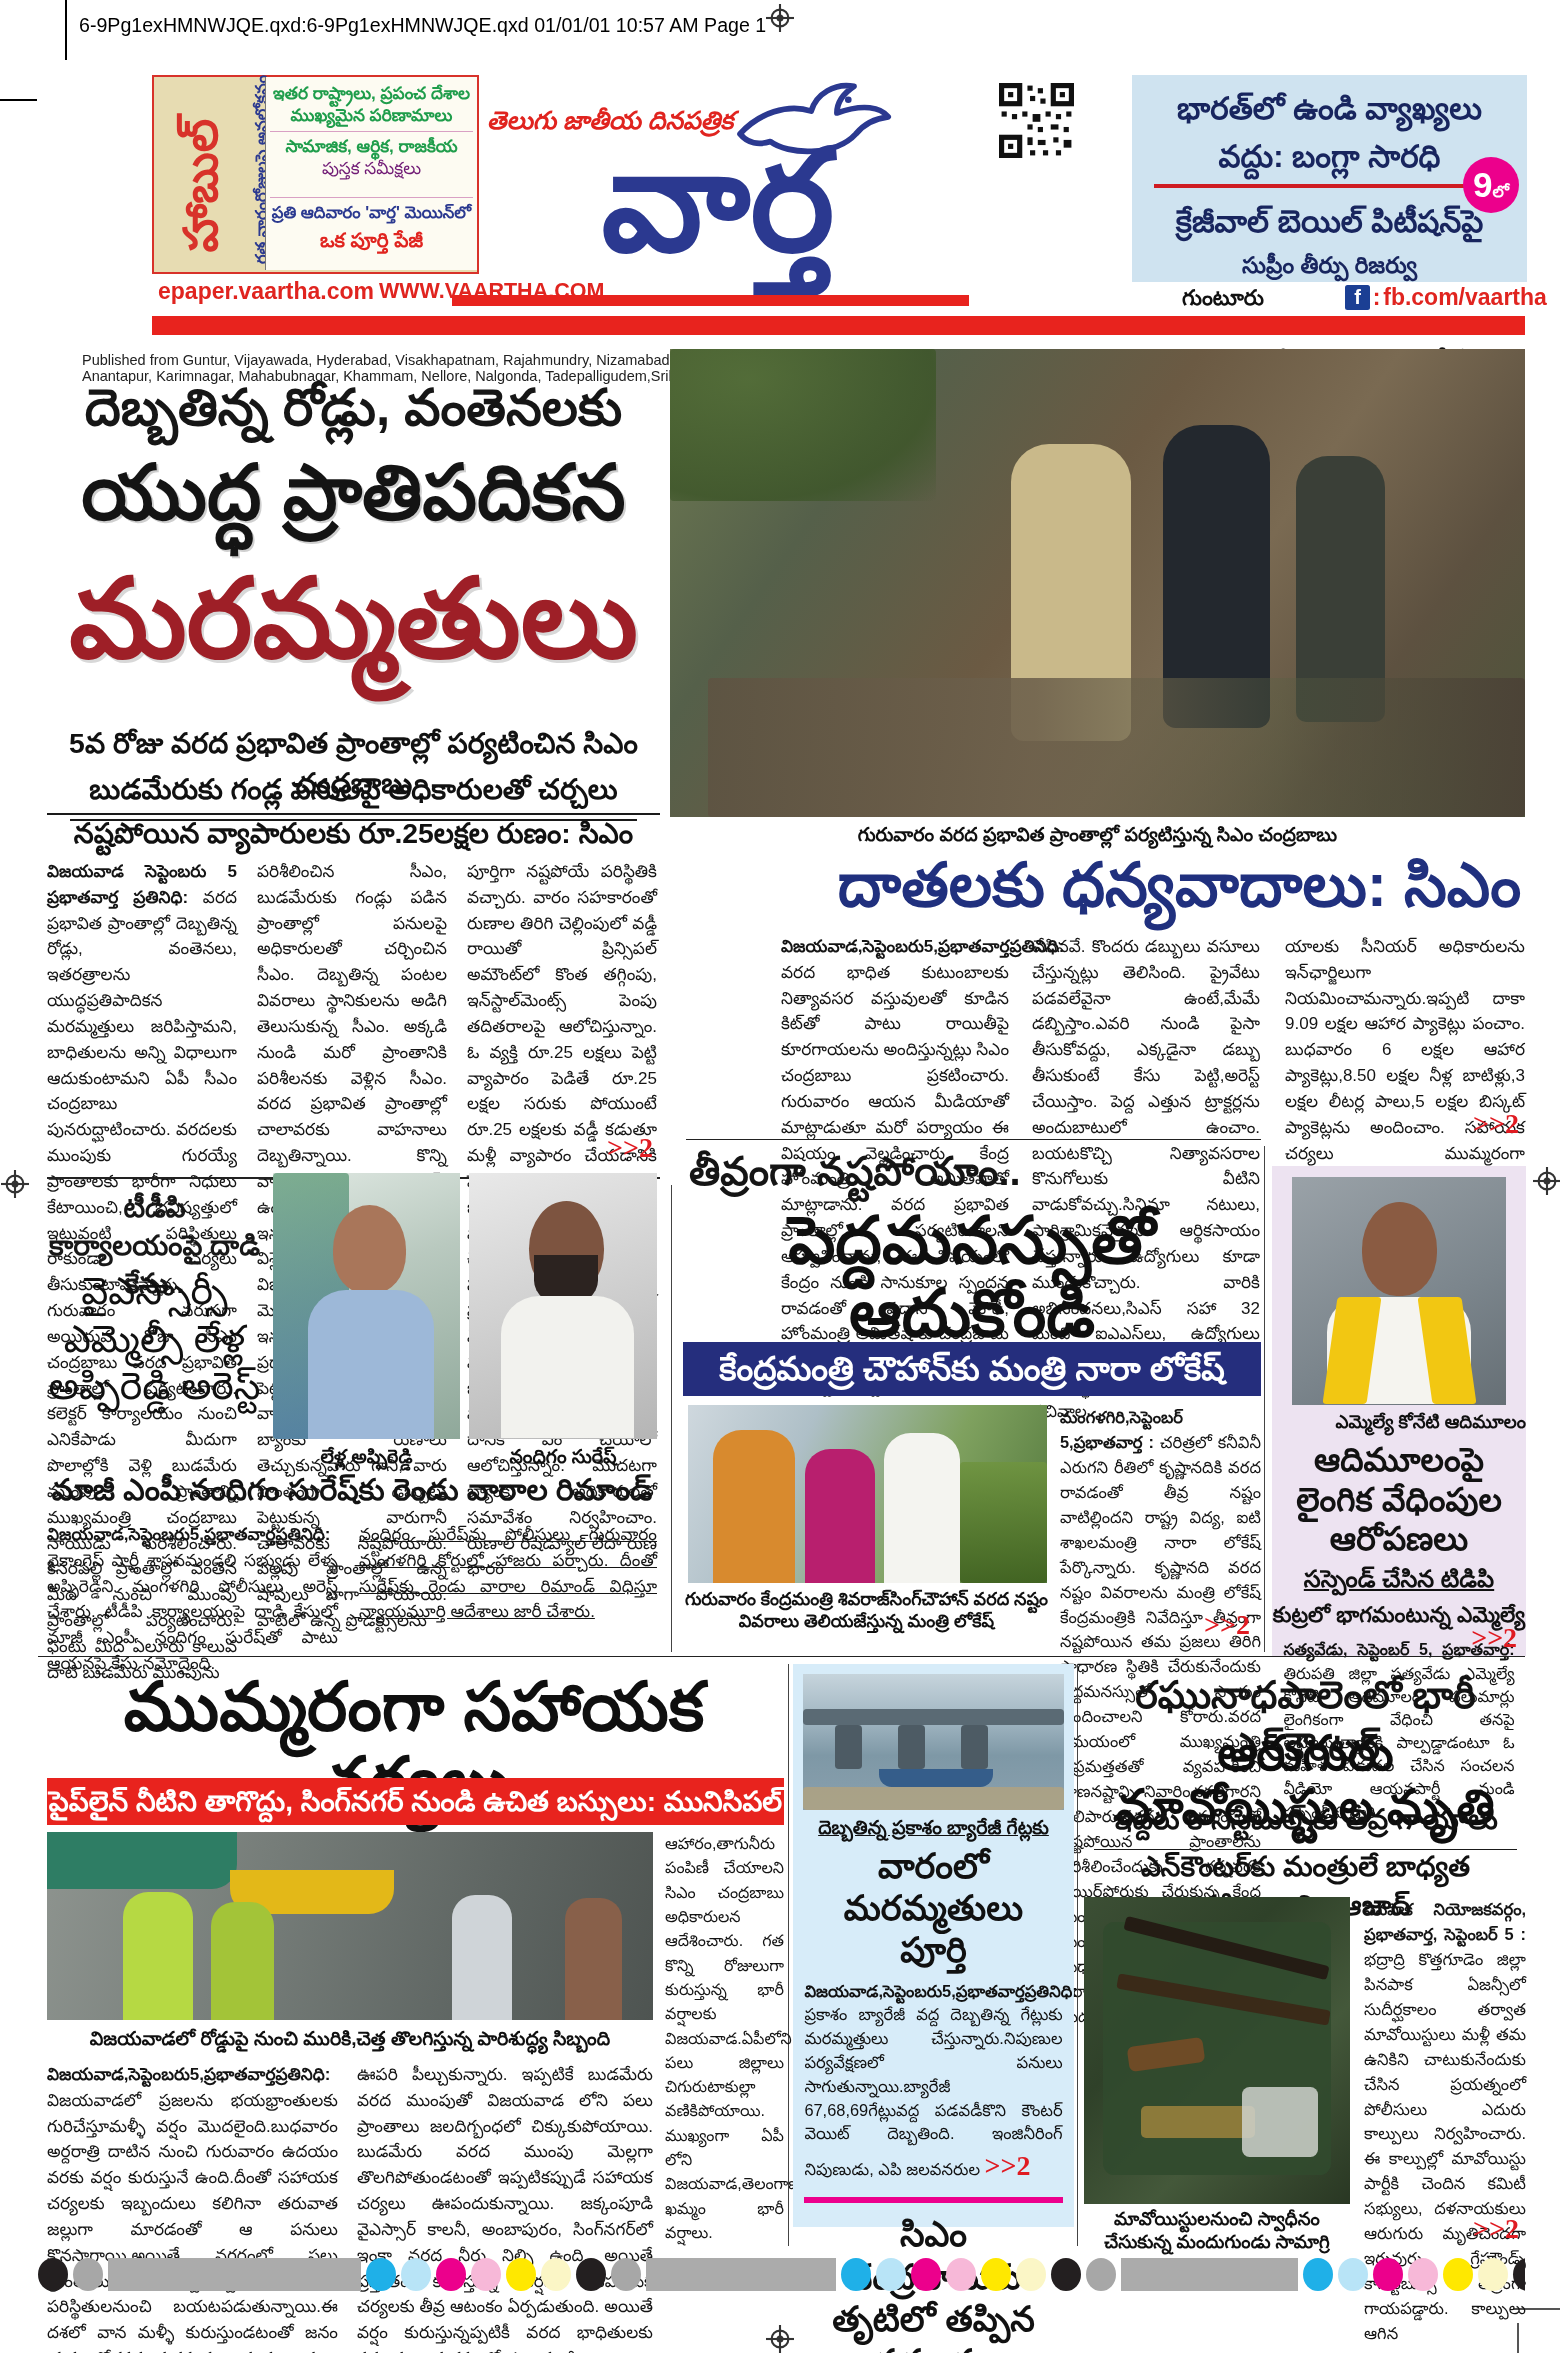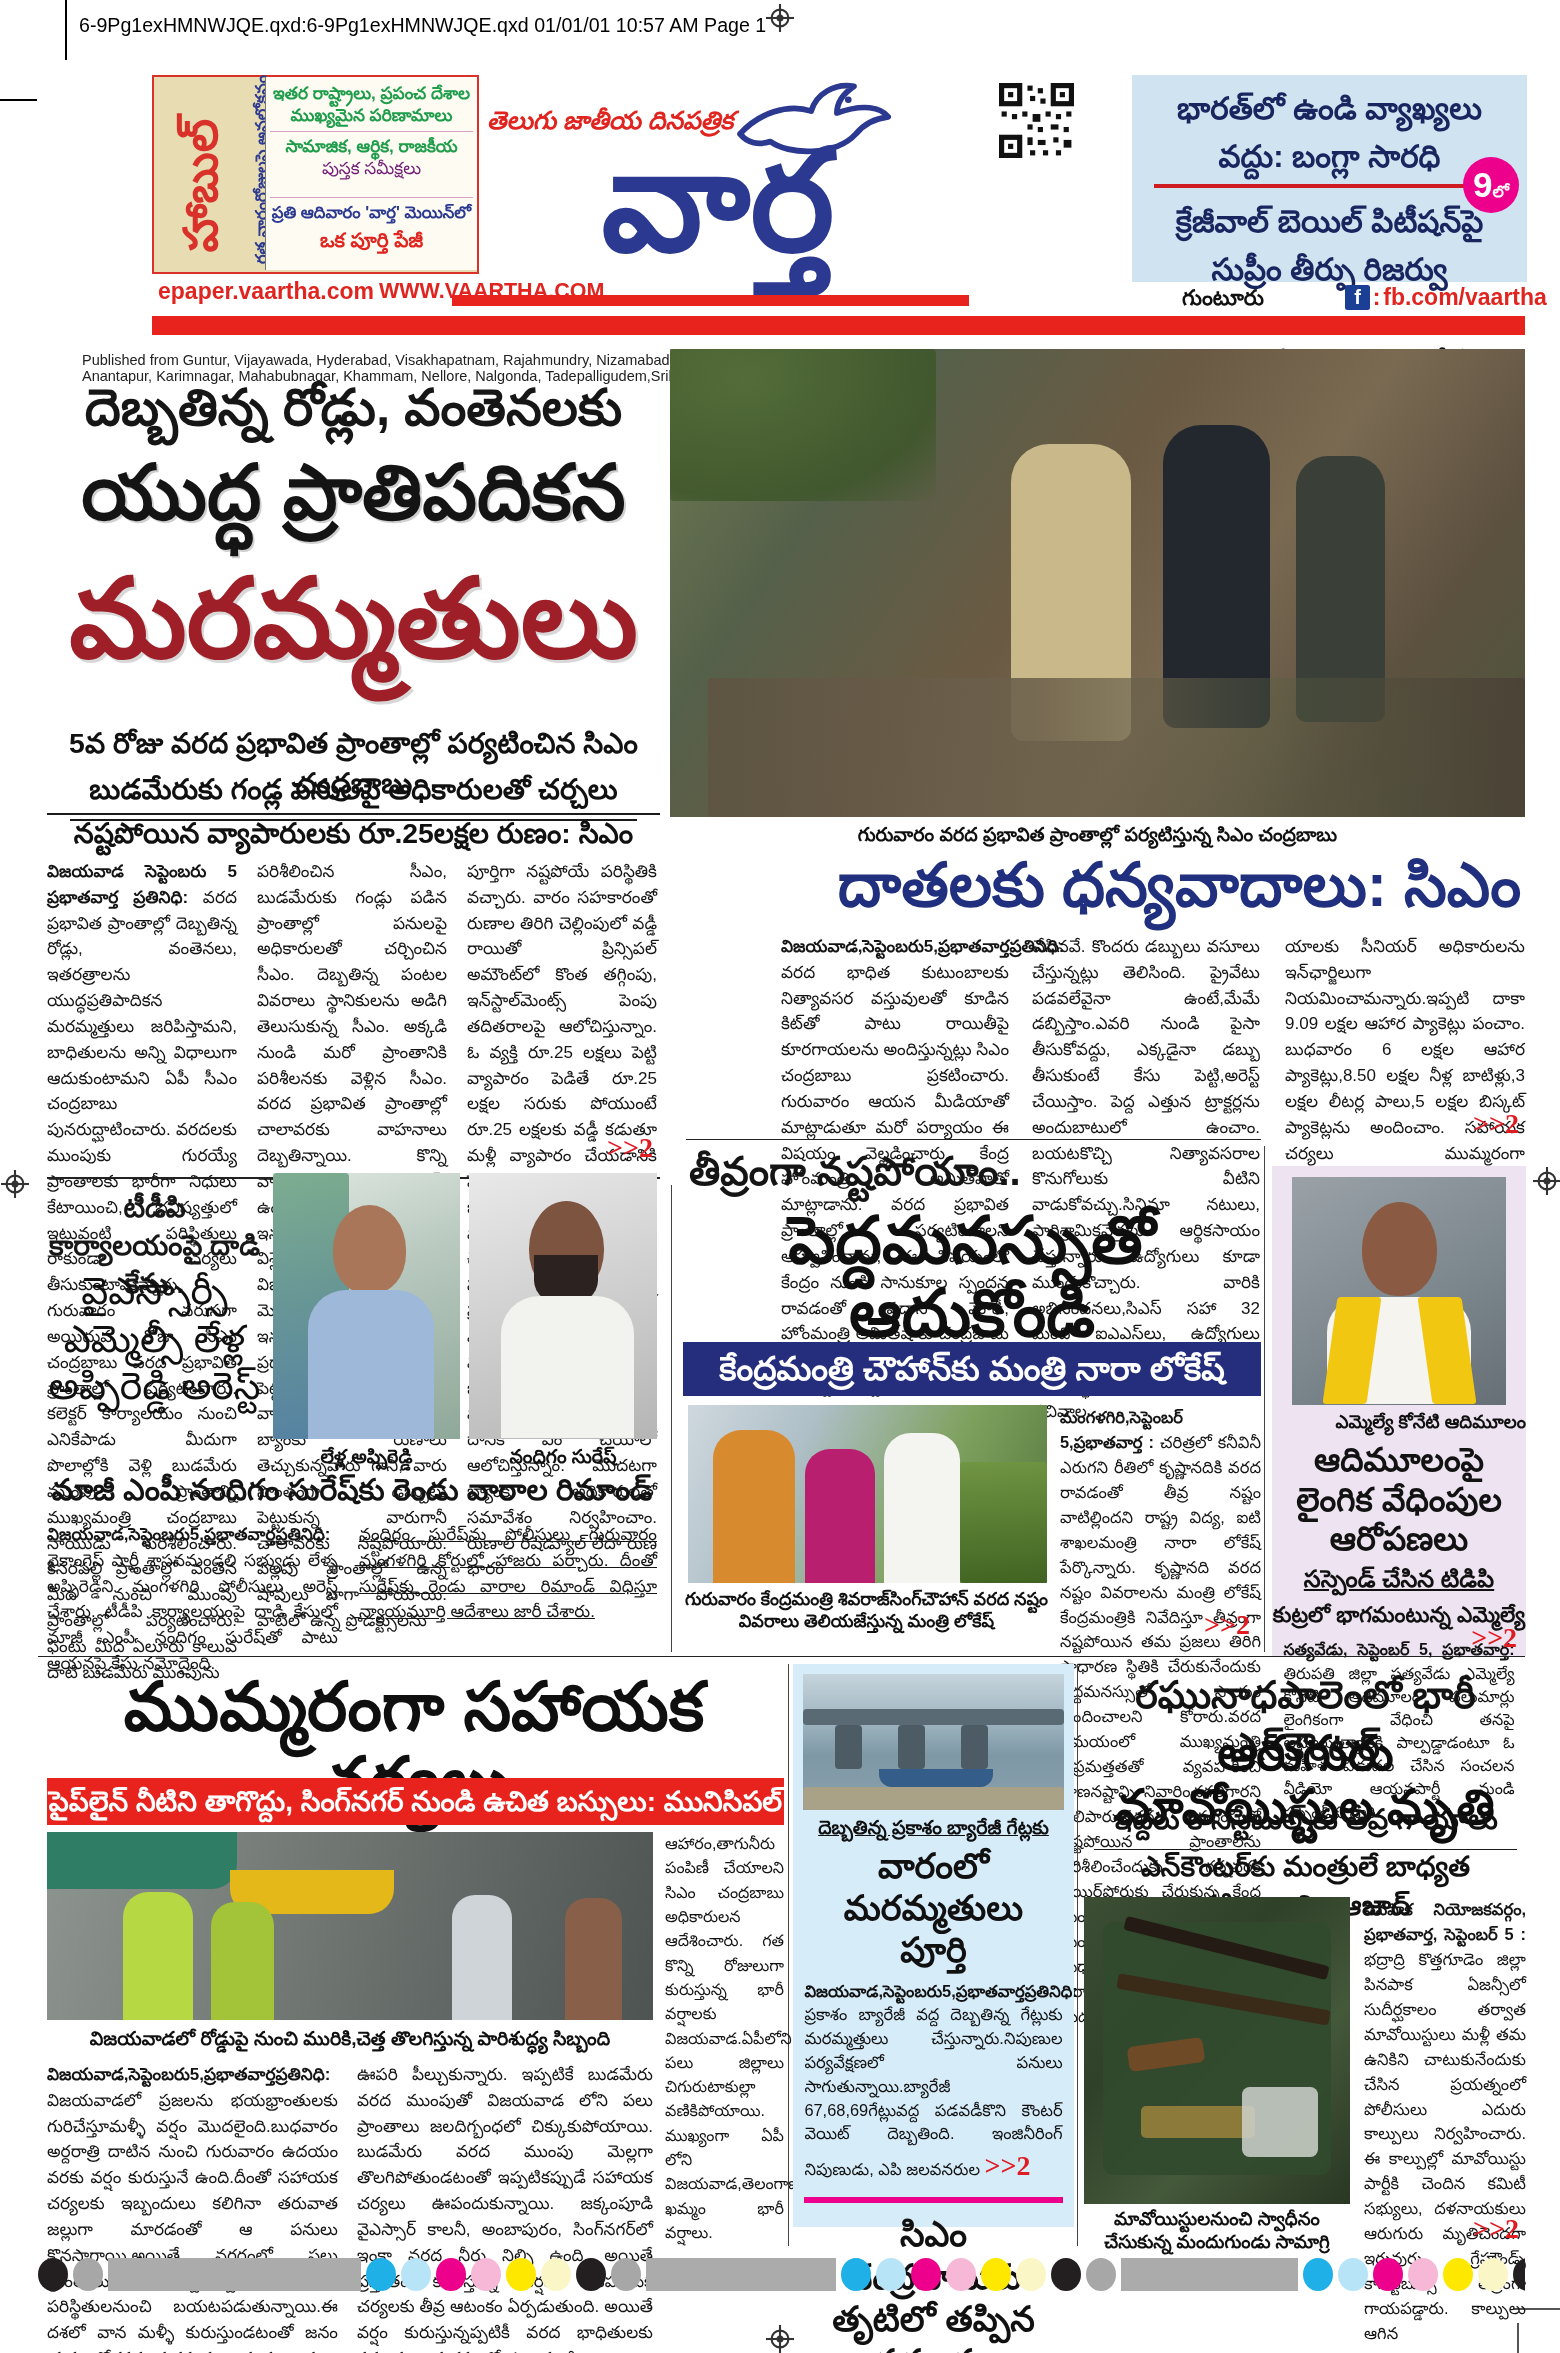--- a/index.html
+++ b/index.html
@@ -115,21 +115,21 @@
 </svg>
 
 <div class="abs" style="left:1132px; top:75px; width:395px; height:207px; background:#cfe3f0;">
   <div class="ctr" style="margin-top:16.4px; color:#18255e; font-weight:bold; font-size:31px;">భారత్‌లో ఉండి వ్యాఖ్యలు</div>
   <div class="ctr" style="margin-top:5px; color:#18255e; font-weight:bold; font-size:31px;">వద్దు: బంగ్లా సారధి</div>
   <div class="abs" style="left:22px; top:109px; width:316px; height:4.4px; background:#cf1b22;"></div>
   <div class="abs" style="left:331px; top:82px; width:56px; height:56px; border-radius:50%; background:#ec008c; color:#fff; text-align:center; line-height:56px;">
     <span style="font-size:35px; font-weight:bold;">9</span><span style="font-size:16px; font-weight:bold;">లో</span>
   </div>
   <div class="ctr" style="margin-top:21.5px; color:#18255e; font-weight:bold; font-size:31px;">క్రేజీవాల్ బెయిల్ పిటీషన్‌పై</div>
-  <div class="ctr" style="margin-top:5px; color:#18255e; font-weight:bold; font-size:31px;">సుప్రీం తీర్పు రిజర్వు</div>
+  <div class="ctr" style="margin-top:5px; color:#18255e; font-weight:bold; font-size:23px;">సుప్రీం తీర్పు రిజర్వు</div>
 </div>
 <div class="abs" style="left:1182px; top:286px; font-weight:bold; font-size:21.5px; color:#111;">గుంటూరు</div>
 <div class="abs" style="left:1345px; top:284px;">
   <span style="display:inline-block; width:25px; height:25px; background:#1b3f94; color:#fff; font-weight:bold; text-align:center; font-size:20px; line-height:25px; vertical-align:middle; border-radius:2.5px;">f</span>
   <span style="color:#e0241f; font-weight:bold; font-size:23px; vertical-align:middle;">:</span>
   <span style="color:#e0241f; font-weight:bold; font-size:23px; vertical-align:middle;">fb.com/vaartha</span>
 </div>
 
 <div class="abs" style="left:152px; top:316px; width:1373px; height:19px; background:#e8231e;"></div>
 

